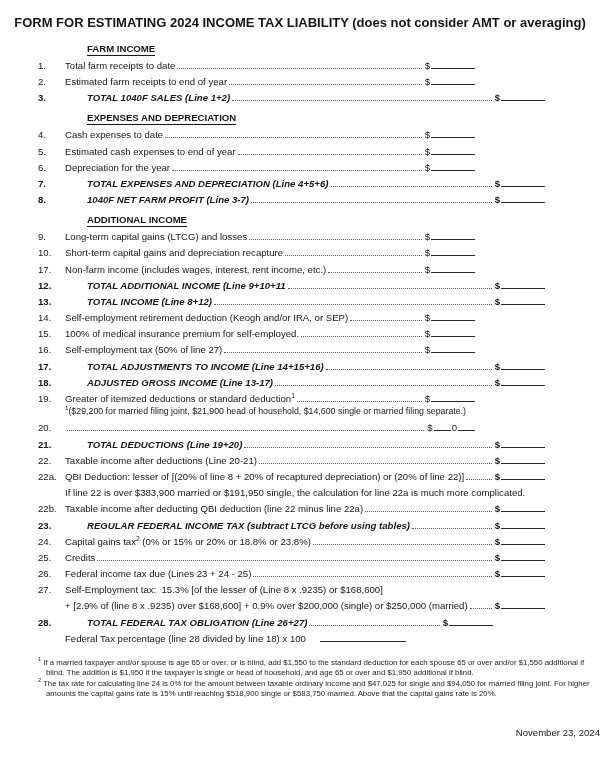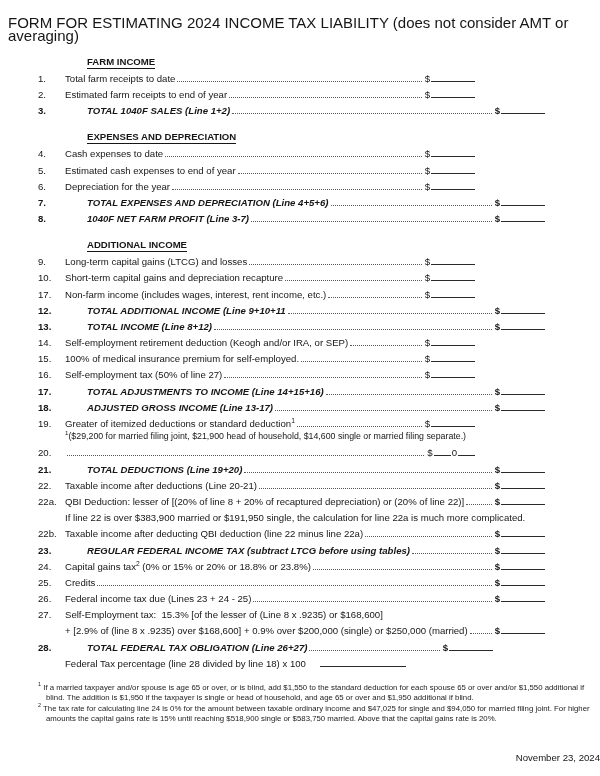--- a/index.html
+++ b/index.html
@@ -2,26 +2,26 @@
 <html><head>
 <meta charset="utf-8">
 <style>
   html,body{margin:0;padding:0;}
   body{
     width:600px;height:776px;background:#ffffff;color:#161616;
     font:9.6px/13px "Liberation Sans", sans-serif;
     overflow:hidden;box-sizing:border-box;
   }
   .page{padding-top:16px;}
-  .title{font-weight:normal;font-size:15px;margin:0 8px 13px 8px;}
+  .title{text-align:center;font-weight:bold;font-size:13px;margin:0 8px 13px 8px;}
   .rows{padding-left:38px;}
   .row{display:flex;align-items:baseline;margin-bottom:3.2px;}
   .num{flex:none;width:27px;}
   .label{flex:0 1 auto;white-space:pre-wrap;}
-  .section{margin-top:13px;margin-bottom:3px;}
+  .section{margin-top:7px;margin-bottom:3px;}
   .section .label{font-weight:bold;margin-left:22px;border-bottom:1px solid #161616;padding-bottom:0;}
   .total{font-weight:bold;margin-top:1.5px;}
   .total .label{padding-left:22px;font-style:italic;}
   .leader{flex:1 1 8px;min-width:8px;height:0.85em;border-bottom:1px dotted #5a5a5a;margin:0 3px -1px 2px;}
   .amt{flex:none;display:flex;align-items:baseline;}
   .dollar{margin-right:1px;}
   .col-b .dollar,.col-c .dollar{font-weight:bold;}
   .blank{flex:none;width:44px;height:0.8em;border-bottom:1px solid #2a2a2a;margin-bottom:-2px;}
   .blank.short{width:17px;}
   .val{padding:0 1px;}

